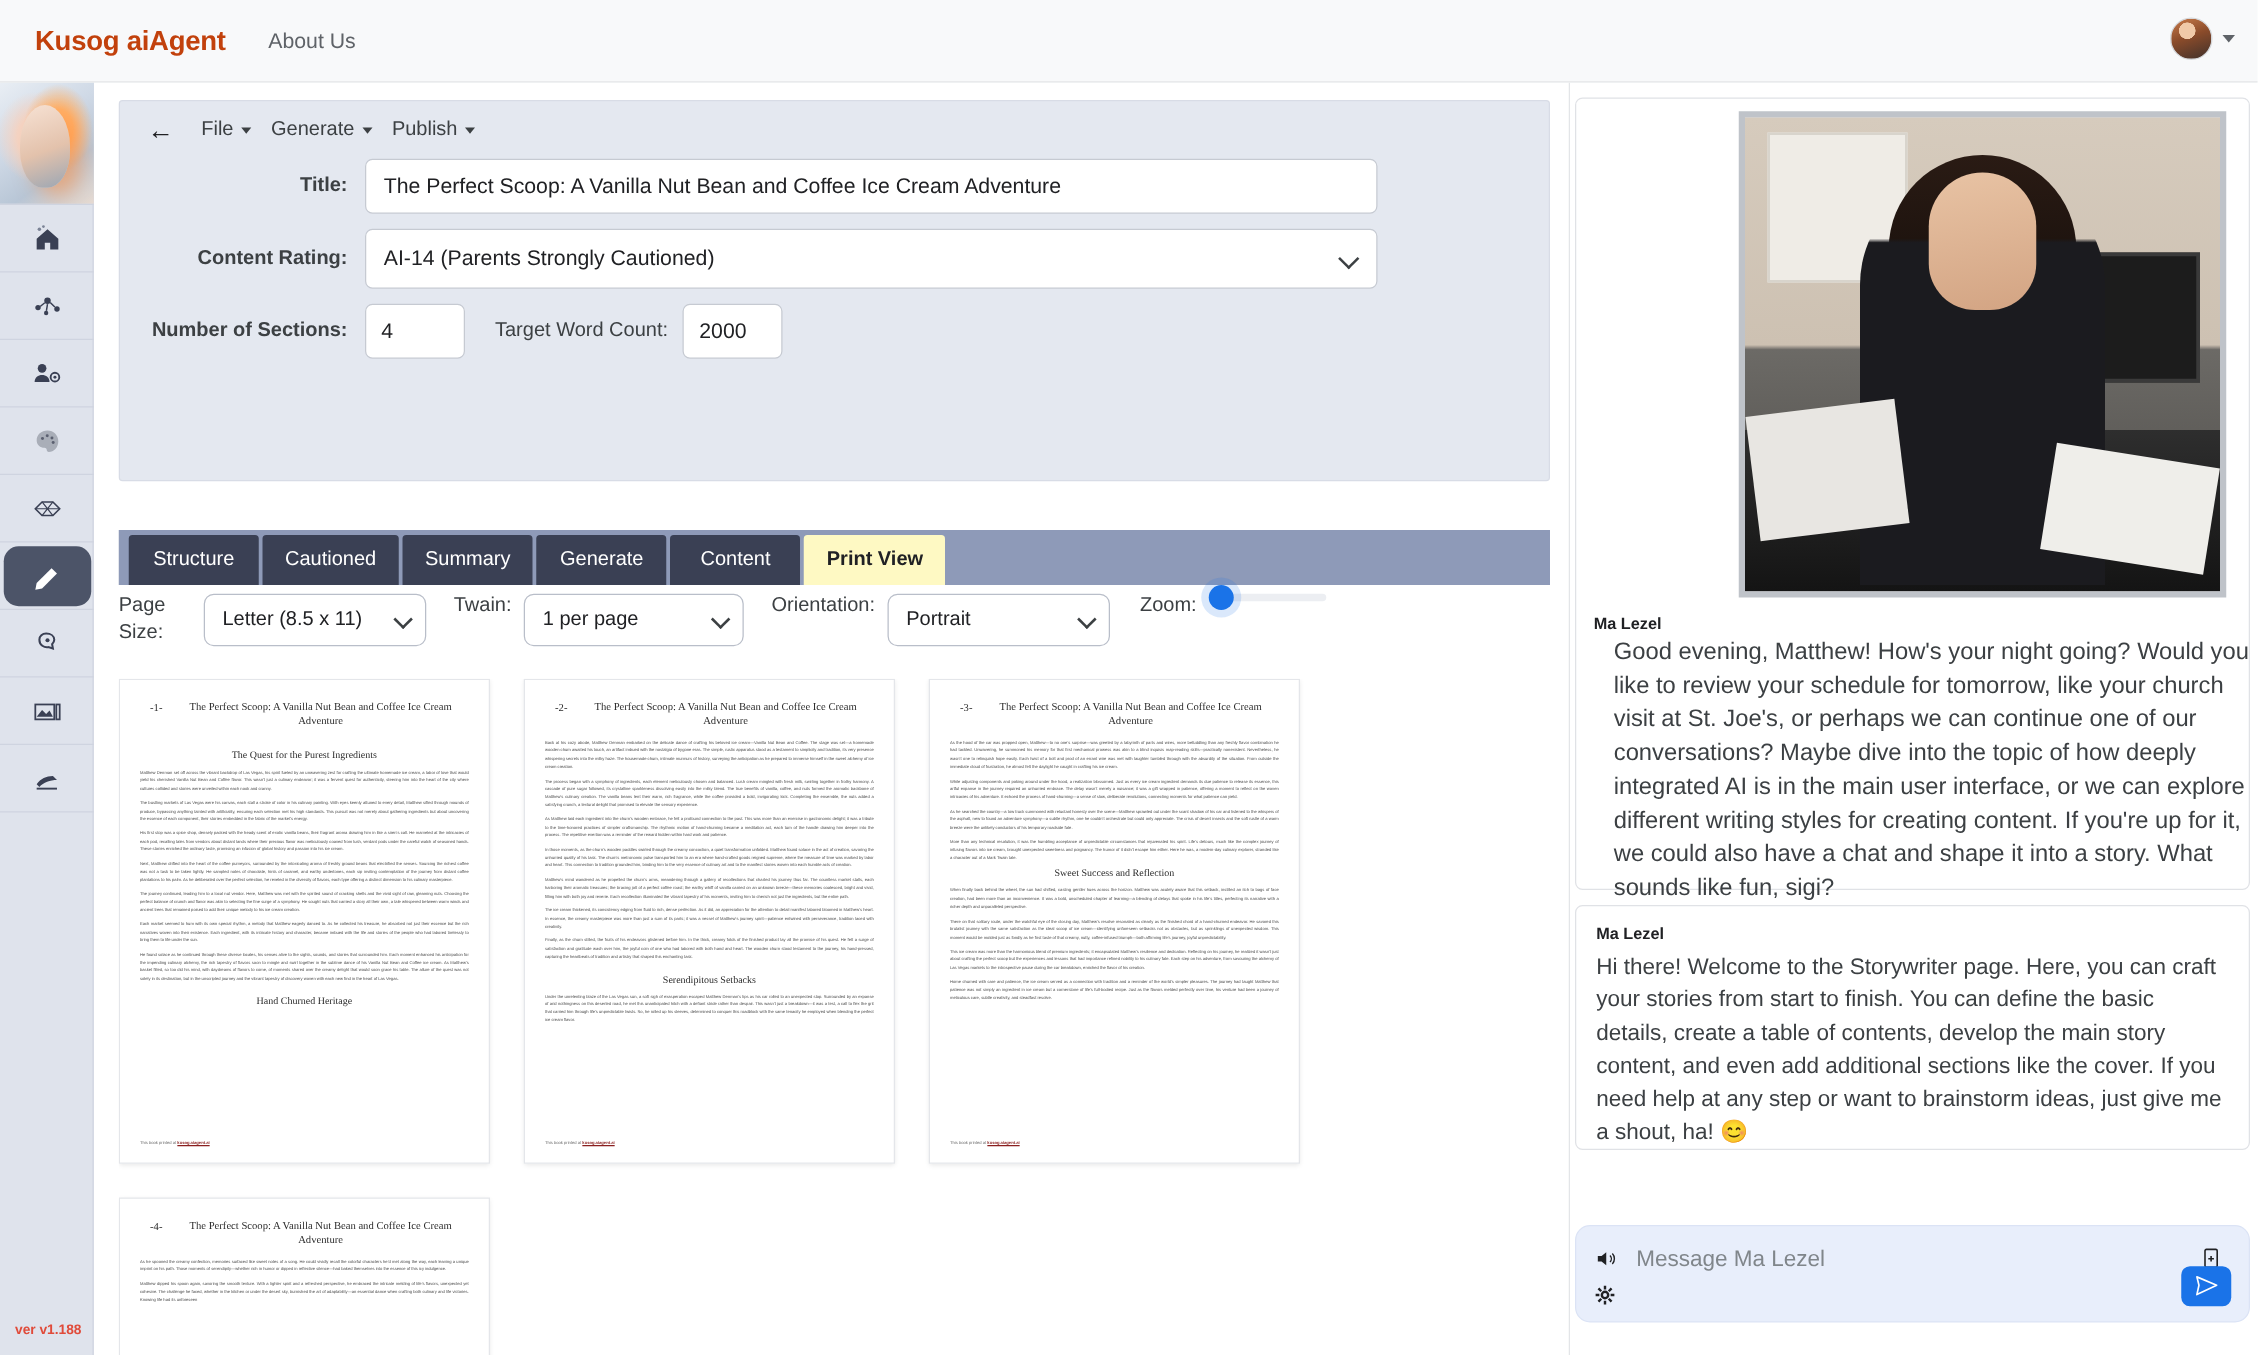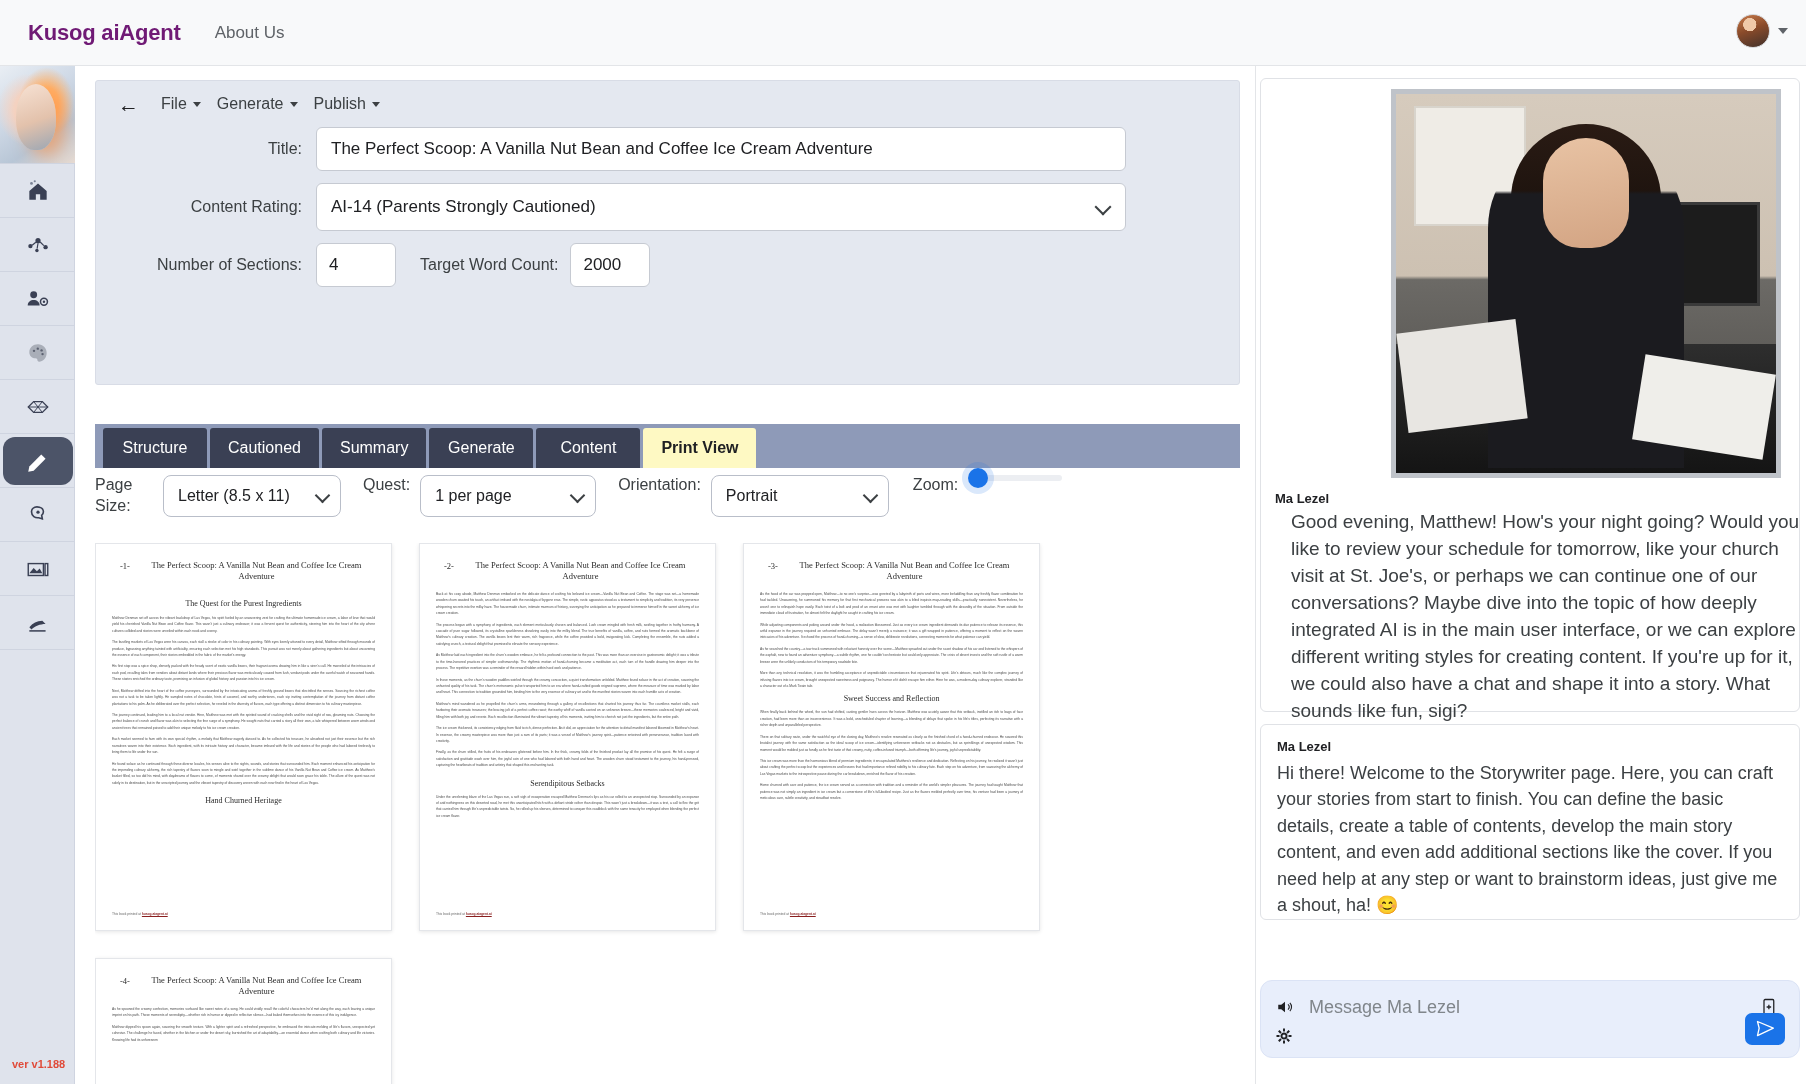--- a/index.html
+++ b/index.html
@@ -10,21 +10,21 @@
     background:#ffffff; overflow:hidden;
     color:#202124;
   }
 
   
   #topbar {
     position:absolute; left:0; top:0; width:1806px; height:66px;
     background:#f8f9fa; border-bottom:1px solid #e3e5e8;
     display:flex; align-items:center; z-index:20;
   }
-  #brand { margin-left:28px; font-size:22px; font-weight:700; color:#701a75; letter-spacing:-0.2px;}
+  #brand { margin-left:28px; font-size:22px; font-weight:700; color:#c2410c; letter-spacing:-0.2px;}
   #aboutus { margin-left:34px; font-size:17px; color:#5f6368; }
   #topright { position:absolute; right:18px; top:14px; display:flex; align-items:center; gap:8px;}
   .avatar-sm {
     width:34px; height:34px; border-radius:50%;
     background:
       radial-gradient(circle at 40% 30%, #f0c9a8 0 22%, rgba(0,0,0,0) 23%),
       linear-gradient(160deg,#c97b4a 0%, #8a4b2a 45%, #40312b 100%);
     border:1px solid #d5d7da;
   }
   .caret-sm { width:0;height:0;border-left:5px solid transparent;border-right:5px solid transparent;border-top:6px solid #5f6368; }
@@ -69,21 +69,21 @@
   #form-card {
     position:absolute; left:0; top:0; width:1145px; height:305px;
     background:#e4e8f0; border:1px solid #d8dce6; border-radius:3px;
   }
   #menubar { display:flex; align-items:center; height:46px; padding-left:16px; gap:4px; }
   .back-arrow { font-size:21px; color:#202124; cursor:pointer; padding:0 12px 0 6px; line-height:1;}
   .menu-item { font-size:16px; color:#3c4043; padding:4px 6px; cursor:pointer; display:flex; align-items:center; gap:6px;}
   .menu-item .cr { width:0;height:0;border-left:4.5px solid transparent;border-right:4.5px solid transparent;border-top:5.5px solid #3c4043;}
 
   .frow { display:flex; align-items:center; margin:0 0 12px 0; }
-  .flabel { width:220px; text-align:right; padding-right:14px; font-size:16px; color:#3c4043; }
+  .flabel { width:196px; text-align:right; padding-right:14px; font-size:16px; color:#3c4043;font-weight:bold; }
   .ftext {
     height:44px; width:810px; background:#fff; border:1px solid #c6cad2; border-radius:6px;
     font-size:17px; color:#202124; padding:0 14px; display:flex; align-items:center;
     font-family:"Liberation Sans", sans-serif;
   }
   .fsel {
     height:48px; width:810px; background:#fff; border:1px solid #c6cad2; border-radius:6px;
     font-size:17px; color:#202124; padding:0 14px; display:flex; align-items:center;
     position:relative;
   }
@@ -336,21 +336,21 @@
     <div class="tab">Content</div>
     <div class="tab active">Print View</div>
   </div>
 
   <div id="printctl">
     <div class="pc-label" style="width:58px;margin-right:10px;">Page Size:</div>
     <div class="pc-sel" style="width:178px;">
       <span>Letter (8.5 x 11)</span>
       <span class="chev"></span>
     </div>
-    <div class="pc-label" style="margin:0 10px 0 22px;">Quest:</div>
+    <div class="pc-label" style="margin:0 10px 0 22px;">Twain:</div>
     <div class="pc-sel" style="width:176px;">
       <span>1 per page</span>
       <span class="chev"></span>
     </div>
     <div class="pc-label" style="margin:0 10px 0 22px;">Orientation:</div>
     <div class="pc-sel" style="width:178px;">
       <span>Portrait</span>
       <span class="chev"></span>
     </div>
     <div class="pc-label" style="margin:0 12px 0 24px;">Zoom:</div>

